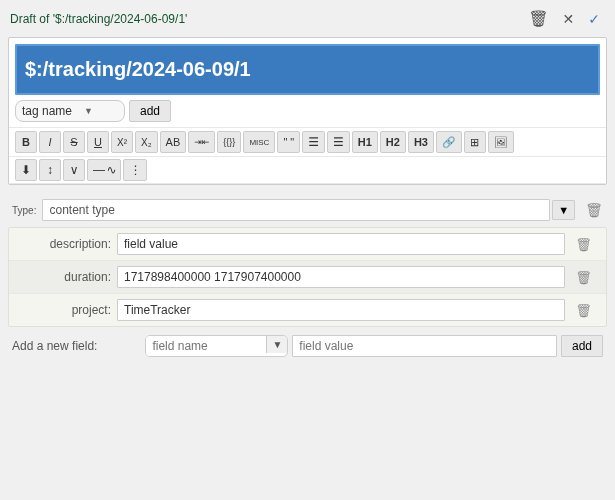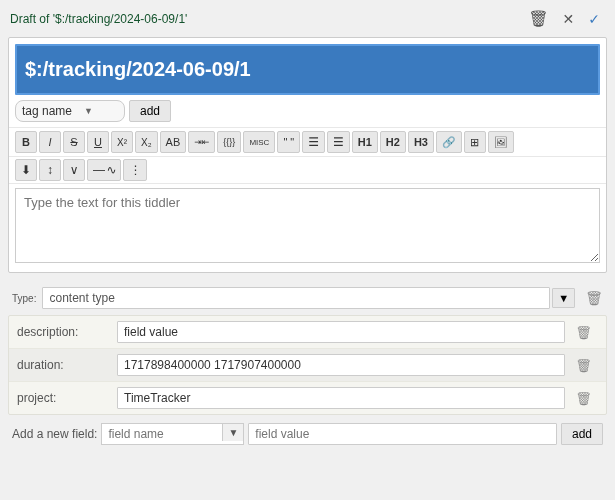--- a/index.html
+++ b/index.html
@@ -170,25 +170,25 @@
       border-radius: 2px;
     }
     .field-row {
       display: flex;
       align-items: center;
       padding: 5px 8px;
       border-bottom: 1px solid #e8e8e0;
     }
     .field-row:last-child { border-bottom: none; }
     .field-row-label {
-      text-align: left;
+      text-align: right;
       min-width: 100px;
       color: #555;
       font-size: 12px;
-      padding-right: 16px;
+      padding-right: 6px;
     }
     .field-row-value {
       flex: 1;
       border: 1px solid #ccc;
       background: #fff;
       padding: 3px 6px;
       font-size: 12px;
       color: #333;
       border-radius: 1px;
     }
@@ -210,22 +210,23 @@
     .add-field-label {
       font-size: 12px;
       color: #555;
       white-space: nowrap;
     }
     .add-field-name-wrap {
       display: flex;
       align-items: flex-start;
       border: 1px solid #ccc;
       background: #fff;
-      border-radius: 0;
+      border-radius: 5px;
       overflow: hidden;
+      margin-left: 44px;
     }
     .add-field-name {
       border: none;
       padding: 3px 6px;
       font-size: 12px;
       color: #aaa;
       outline: none;
       width: 120px;
     }
     .add-field-chevron {
@@ -308,23 +309,20 @@
     <button>🖼</button>
   </div>
   <div class="toolbar" style="padding:2px 6px; border-top:none;">
     <button style="font-size:12px;">⬇</button>
     <button style="font-size:12px;">↕</button>
     <button style="font-size:12px;">∨</button>
     <button style="font-size:12px; letter-spacing:-1px;">— ∿</button>
     <button style="font-size:12px;">⋮</button>
   </div>
 
-  <div class="text-area-wrap">
-    <textarea class="text-area" placeholder="Type the text for this tiddler" style=""></textarea>
-  </div>
 </div>
 
 <div class="fields-section">
   <div class="type-row">
     <span class="type-label">Type:</span>
     <div class="type-input-wrap">
       <input type="text" class="type-input" value="content type" style="">
       <button class="type-dropdown-btn">▼</button>
     </div>
     <button class="type-delete-btn">🗑</button>

